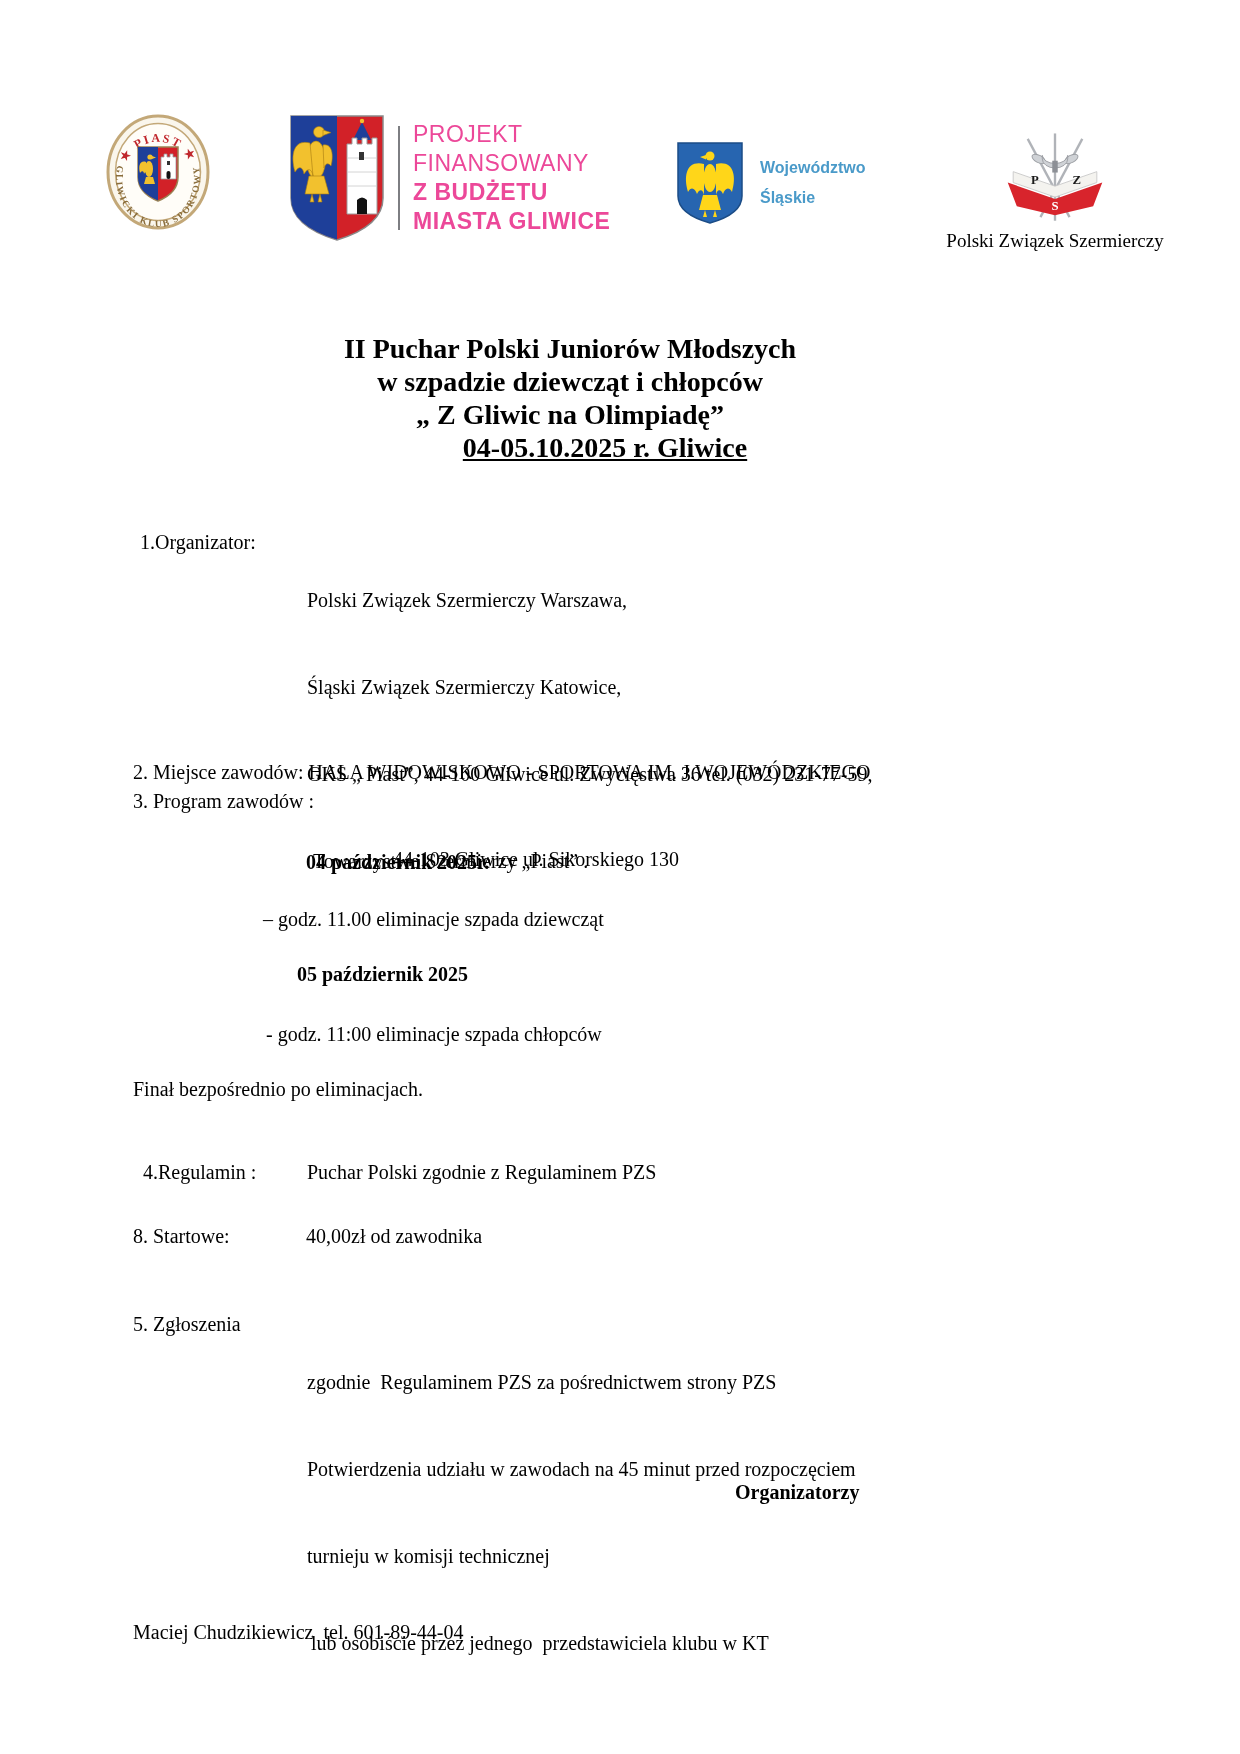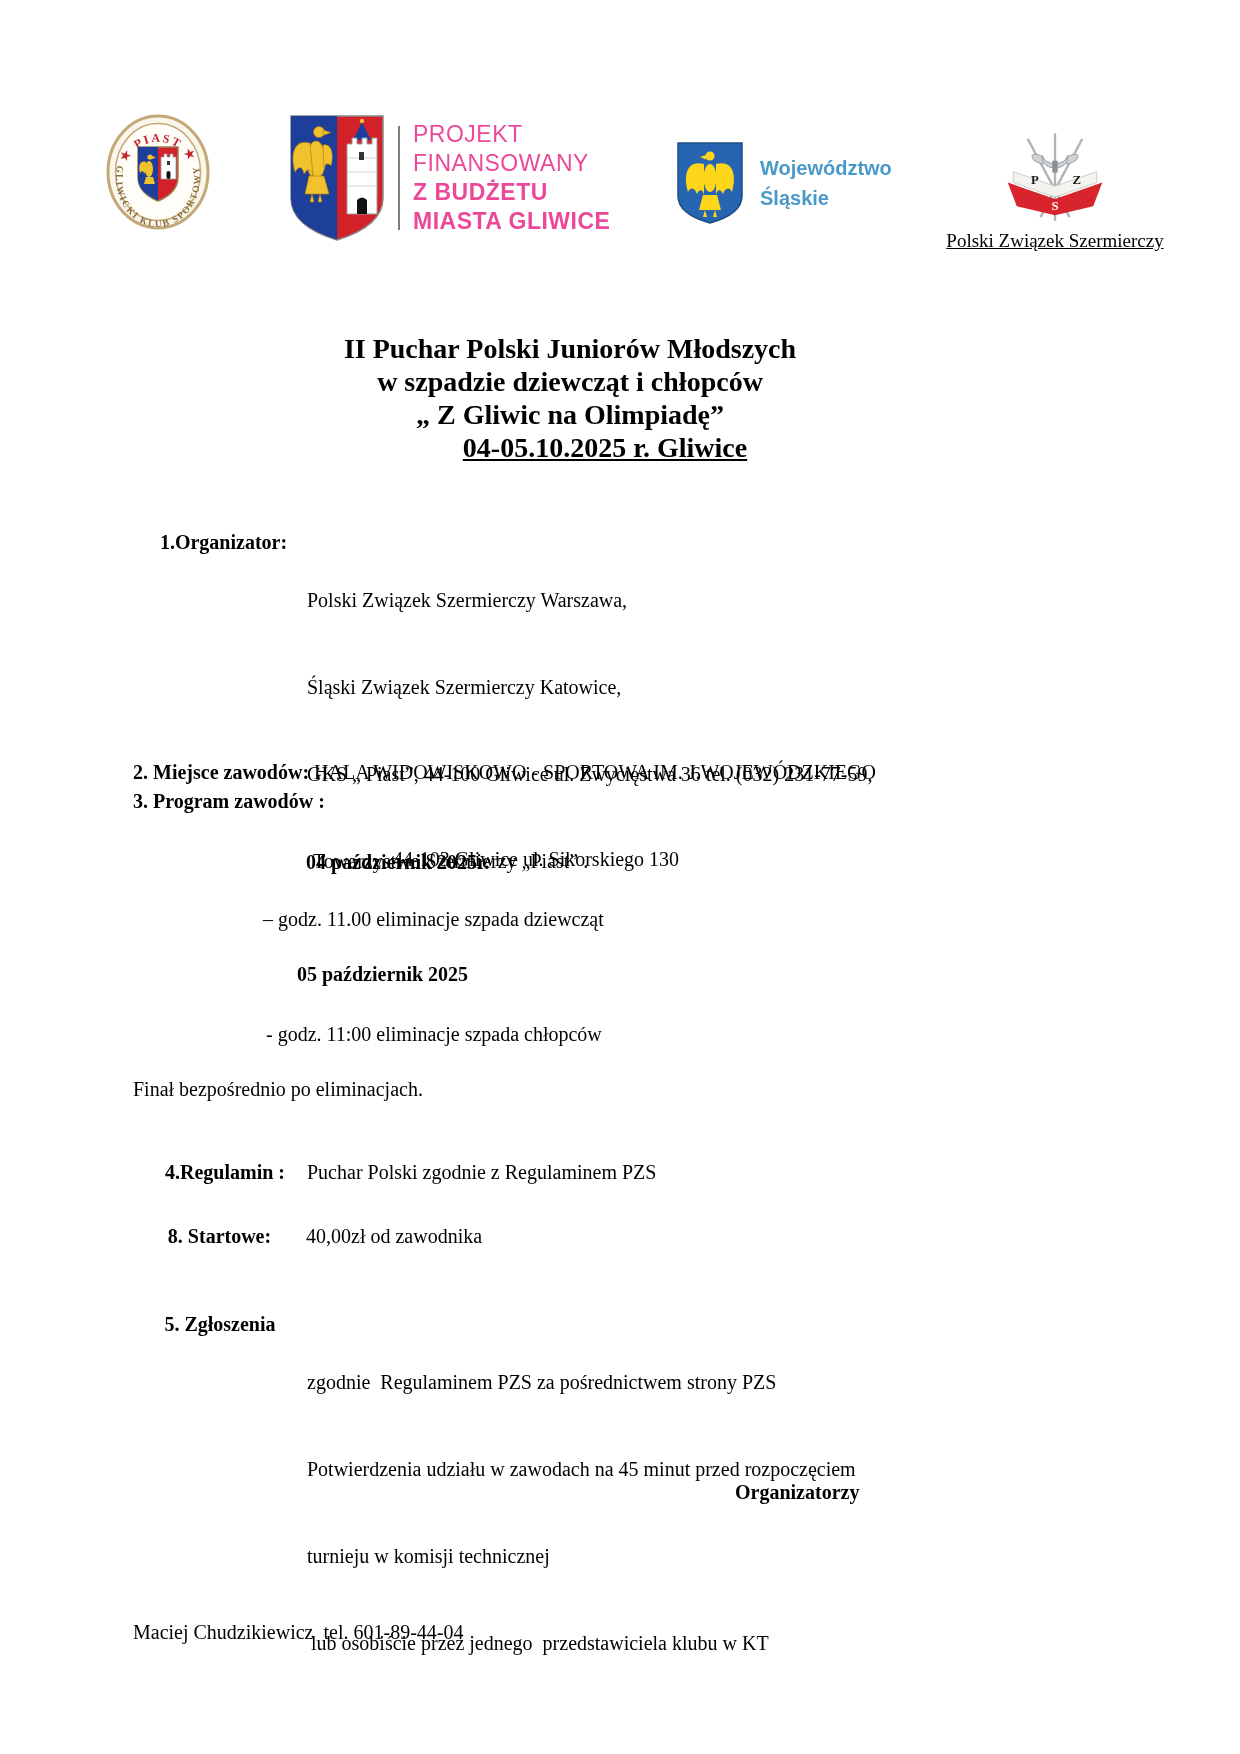--- a/index.html
+++ b/index.html
@@ -5,40 +5,40 @@
   html,body { margin:0; padding:0; background:#ffffff; }
   .page {
     position:relative;
     width:1240px; height:1754px;
     background:#ffffff;
     font-family:"Liberation Serif", serif;
     color:#000;
     overflow:hidden;
   }
   .abs { position:absolute; }
-  .serif { font-family:"Liberation Serif", serif;text-decoration:underline; }
+  .serif { font-family:"Liberation Serif", serif; }
 
   
   .logo-row { position:absolute; top:0; left:0; width:100%; height:260px; }
   .gliwice-block { position:absolute; left:287px; top:112px; display:flex; align-items:center; }
   .gliwice-divider { width:2px; height:104px; background:#7d7e82; margin:0 13px 0 11px; }
   .projekt-text { font-family:"Liberation Sans", sans-serif; color:#ec4899; font-size:23px; line-height:29px; letter-spacing:0.5px; font-weight:500; white-space:nowrap; }
   .projekt-text .strong { font-weight:700; }
   .slaskie-block { position:absolute; left:675px; top:140px; display:flex; align-items:center; gap:15px; }
-  .slaskie-text { font-family:"Liberation Sans", sans-serif; color:#4a9ac9; font-size:20px; line-height:30px; font-weight:600; white-space:nowrap; }
+  .slaskie-text { font-family:"Liberation Sans", sans-serif; color:#4a9ac9; font-size:16px; line-height:30px; font-weight:600; white-space:nowrap; }
   .pzs-block { position:absolute; left:930px; top:128px; width:250px; text-align:center; }
   .pzs-caption { font-size:19px; margin-top:2px; white-space:nowrap; }
 
   
   .title-block { position:absolute; top:332px; left:0; width:1140px; text-align:center; font-weight:bold; font-size:28px; line-height:33px; }
   .title-line4 { position:relative; left:35px;text-decoration:underline; }
 
   
   .body-text { font-size:20px; line-height:29px; white-space:pre-wrap; }
-  .lbl { font-weight:bold;text-align:center; }
+  .lbl { font-weight:normal; }
   .row { display:flex; align-items:flex-start; }
 
   .sec-organizer { top:528px; left:140px; }
   .sec-organizer .lbl { width:167px; flex:0 0 167px; }
   .sec-venue { top:700px; left:133px; }
   .venue-line2 { margin-left:260px; }
   .sec-program-label { top:787px; left:133px; }
   .day-heading { font-weight:bold; }
   .day1-h { top:848px; left:306px; }
   .day1-i { top:905px; left:263px; }

